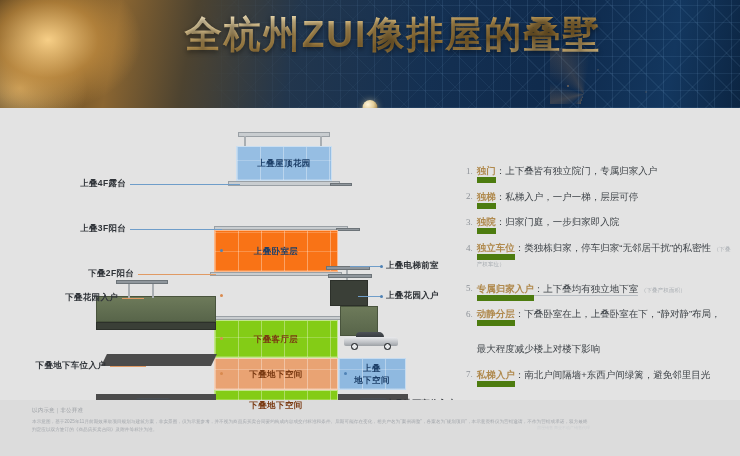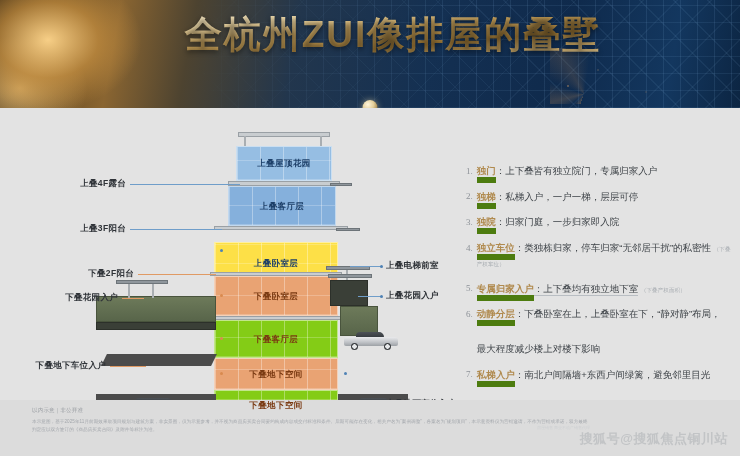--- a/index.html
+++ b/index.html
@@ -81,21 +81,21 @@
 
   
   .blk {
     position: absolute;
     display: flex; align-items: center; justify-content: center;
     font-size: 8.5px; font-weight: 700; letter-spacing: .4px;
     text-align: center; line-height: 1.25;
     border: 1px solid rgba(255,255,255,.5);
   }
   .blk-blue  { background: #85b0dc; color: #1d3f68; }
-  .blk-blue2 { background: #fde047; color: #1d3f68; margin-top: 12px; }
+  .blk-blue2 { background: #f97316; color: #1d3f68; }
   .blk-blue3 { background: #96bee3; color: #1d3f68; font-family: Liberation Serif, serif; }
   .blk-orange  { background: #e9a373; color: #7a3a12; }
   .blk-orange2 { background: #84cc16; color: #7a3a12; }
   .blk-basement-blue { background: #8fb9e0; color: #1d3f68; }
 
   .blk .inner-lines {
     position: absolute; inset: 0; pointer-events: none;
     background-image:
       repeating-linear-gradient(90deg, rgba(255,255,255,.34) 0 1px, transparent 1px 23px),
       repeating-linear-gradient(0deg, rgba(255,255,255,.22) 0 1px, transparent 1px 19px);
@@ -222,52 +222,49 @@
     <div class="post" style="left:320px; top:28px; width:2px; height:10px;"></div>
 
     <div class="blk blk-blue3" style="left:236px; top:38px; width:96px; height:35px;">
       <div class="inner-lines"></div>
       <span>上叠屋顶花园</span>
     </div>
 
     <div class="slab" style="left:228px; top:73px; width:112px; height:5px;"></div>
     <div class="slab slab-dark" style="left:330px; top:75px; width:22px; height:3px;"></div>
 
-    <div class="blk blk-blue" style="left:228px; top:78px; width:108px; height:40px;">
-      <div class="inner-lines"></div>
-      <span>上叠客厅层</span>
-    </div>
 
     <div class="slab" style="left:214px; top:118px; width:134px; height:4px;"></div>
     <div class="slab slab-dark" style="left:336px; top:120px; width:24px; height:3px;"></div>
 
     <div class="blk blk-blue2" style="left:214px; top:122px; width:124px; height:42px;">
       <div class="inner-lines"></div>
       <span>上叠卧室层</span>
     </div>
 
     <div class="slab" style="left:210px; top:164px; width:132px; height:4px;"></div>
 
-    <div class="blk blk-orange" style="left:214px; top:168px; width:124px; height:40px;">
-      <div class="inner-lines"></div>
-      <span>下叠卧室层</span>
-    </div>
 
     <div class="slab" style="left:208px; top:208px; width:136px; height:4px;"></div>
 
     <div class="blk blk-orange2" style="left:214px; top:212px; width:124px; height:38px;">
       <div class="inner-lines"></div>
       <span>下叠客厅层</span>
     </div>
 
     <div class="blk blk-orange" style="left:214px; top:250px; width:124px; height:32px;">
       <div class="inner-lines"></div>
       <span>下叠地下空间</span>
     </div>
 
+    <div class="blk blk-basement-blue" style="left:338px; top:250px; width:68px; height:32px; flex-direction:column; gap:1px;">
+      <div class="inner-lines"></div>
+      <span>上叠</span>
+      <span>地下空间</span>
+    </div>
 
     <div class="blk blk-orange2" style="left:214px; top:282px; width:124px; height:30px;">
       <div class="inner-lines"></div>
       <span>下叠地下空间</span>
     </div>
 
     <div class="garden" style="left:96px; top:188px; width:120px; height:26px;"></div>
     <div class="garden garden-dark" style="left:96px; top:214px; width:120px; height:8px;"></div>
     <div class="slab slab-dark" style="left:116px; top:172px; width:52px; height:4px;"></div>
     <div class="post" style="left:128px; top:176px; width:2px; height:14px;"></div>
@@ -392,18 +389,15 @@
         </span>
       </div>
 
     </div>
   </div>
 
   <div id="footer">
     <div id="disclaimer-title">以内示意｜非公开准</div>
     <div id="disclaimer-body">本示意图，基于2025年11月前期效果取项目规划与建筑方案，非实景图，仅为示意参考，并不视为商品房买卖合同要约构成内容或交付标准和条件。后期可能存在变化，相关户名为“案例调整”，各案名为“规划项目”，本示意资料仅为营销邀请，不作为营销或承诺，双方最终判定应以双方签订的《商品房买卖合同》及附件等标注为准。</div>
     <div class="wm-sub" style="position:absolute; right:150px; bottom:26px; font-size:4px; color:#cfd1d3; white-space:nowrap;">房屋销售 商业不动产销售代理</div>
-    <div id="watermark">
-      <span>搜狐号@搜狐焦点铜川站</span>
-    </div>
   </div>
 
 </div>
 
 </body></html>

